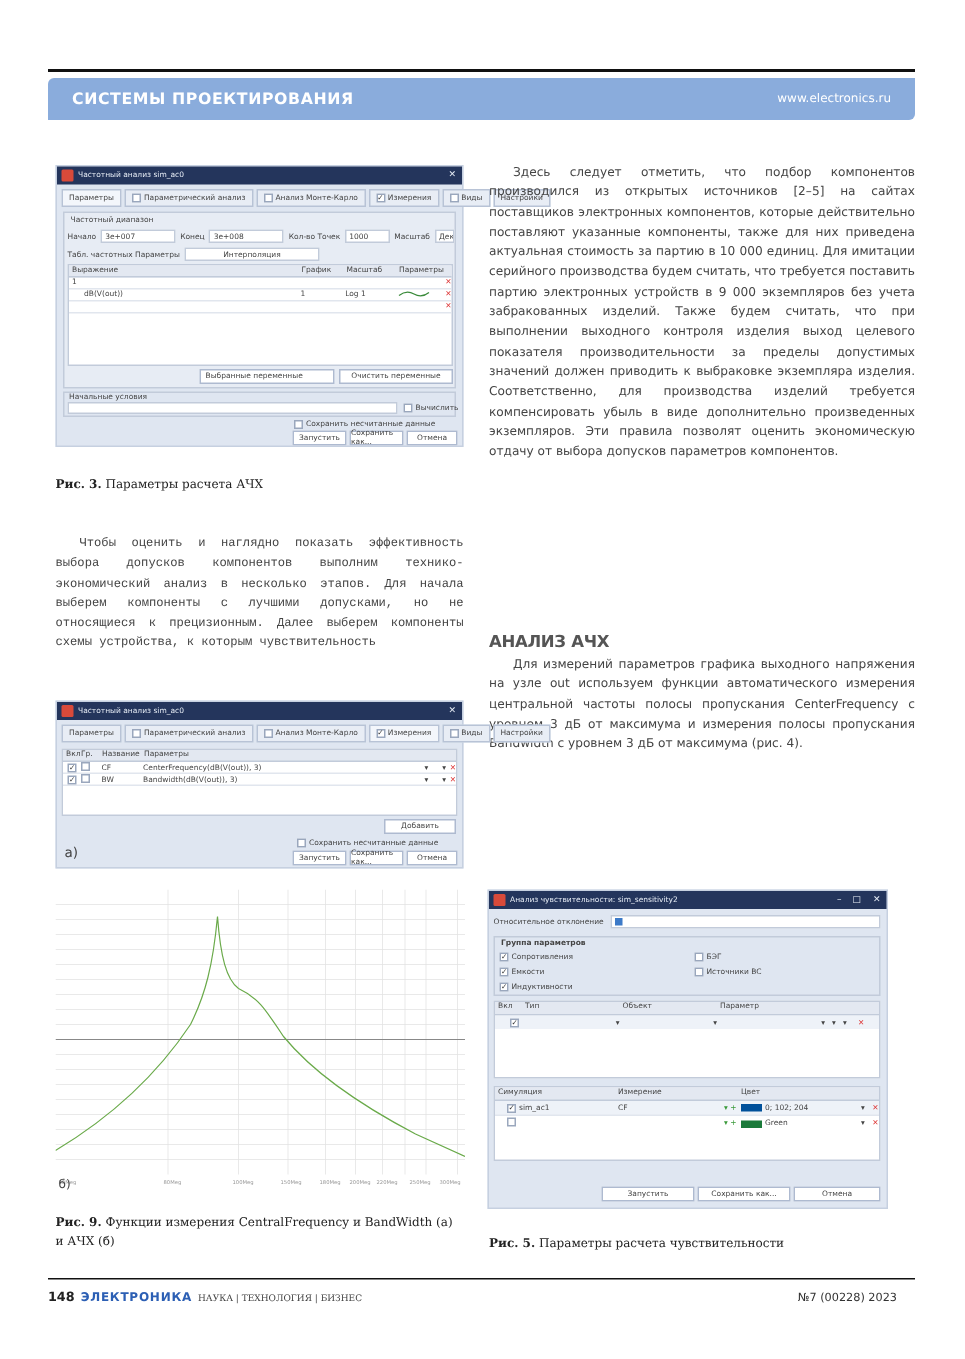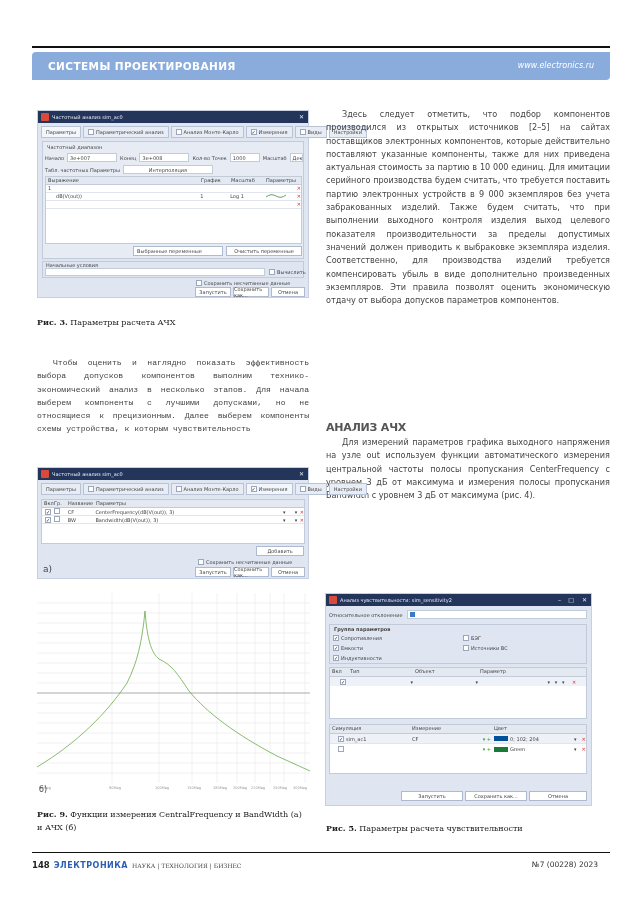--- a/index.html
+++ b/index.html
@@ -1,20 +1,20 @@
 <!DOCTYPE html>
 <html><head>
 <meta charset="utf-8">
 <style>
   * { box-sizing: border-box; margin: 0; padding: 0; }
   body { width: 643px; height: 906px; background: #fff; font-family: "DejaVu Sans", sans-serif; position: relative; overflow: hidden; color: #333; }
   .top-rule { position: absolute; left: 32px; top: 46px; width: 578px; height: 2px; background: #111; }
   .banner { position: absolute; left: 32px; top: 52px; width: 578px; height: 28px; background: #8aacdc; border-radius: 4px 0 4px 0; }
   .banner-title { position: absolute; left: 16px; top: 8px; font-size: 10.5px; font-weight: bold; color: #fff; letter-spacing: 0.4px; }
-  .banner-url { position: absolute; right: 16px; top: 9px; font-size: 8px; color: #fff; font-style: italic; }
+  .banner-url { position: absolute; right: 16px; top: 9px; font-size: 8px; color: #fff; }
 
   .dlg { position: absolute; background: #dfe6f1; border: 1px solid #c6d0e0; font-size: 5px; color: #444; }
   .dlg-title { height: 12px; background: #24355c; color: #e6ecf5; font-size: 5px; padding: 3px 0 0 14px; position: relative; }
   .dlg-title .app-ico { position: absolute; left: 3px; top: 2px; width: 8px; height: 8px; background: #d94a3a; border-radius: 1px; }
   .dlg-title .ctl { position: absolute; top: 2px; font-size: 6px; color: #e6ecf5; }
   .tabs { display: flex; gap: 2px; padding: 3px 3px 0 3px; }
   .tab { border: 1px solid #b8c3d6; background: #e8edf5; padding: 2px 4px; height: 12px; display: flex; align-items: center; gap: 2px; white-space: nowrap; }
   .tab.active { background: #f3f6fb; }
   .cb { display: inline-block; width: 6px; height: 6px; border: 1px solid #9aa7bd; background: #fff; font-size: 5px; line-height: 5px; text-align: center; color: #333; }
   .field { background: #fff; border: 1px solid #c2cbda; height: 9px; padding: 1px 2px; white-space: nowrap; overflow: hidden; }

